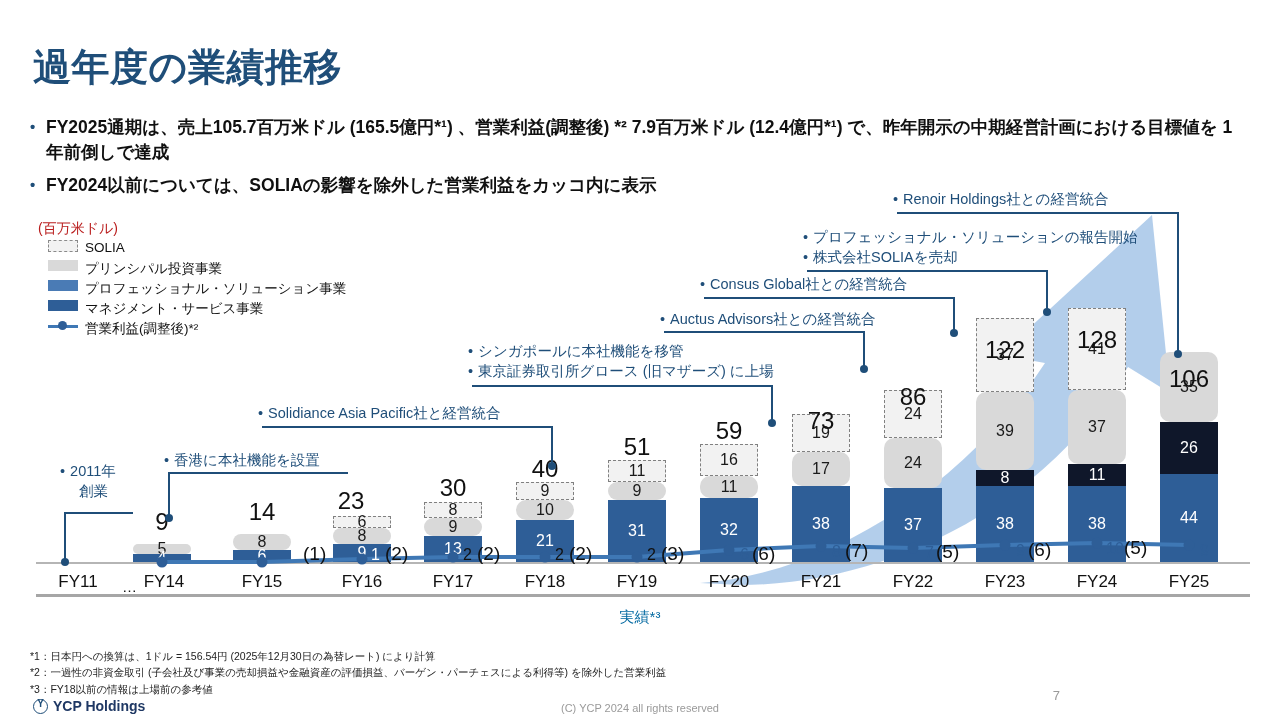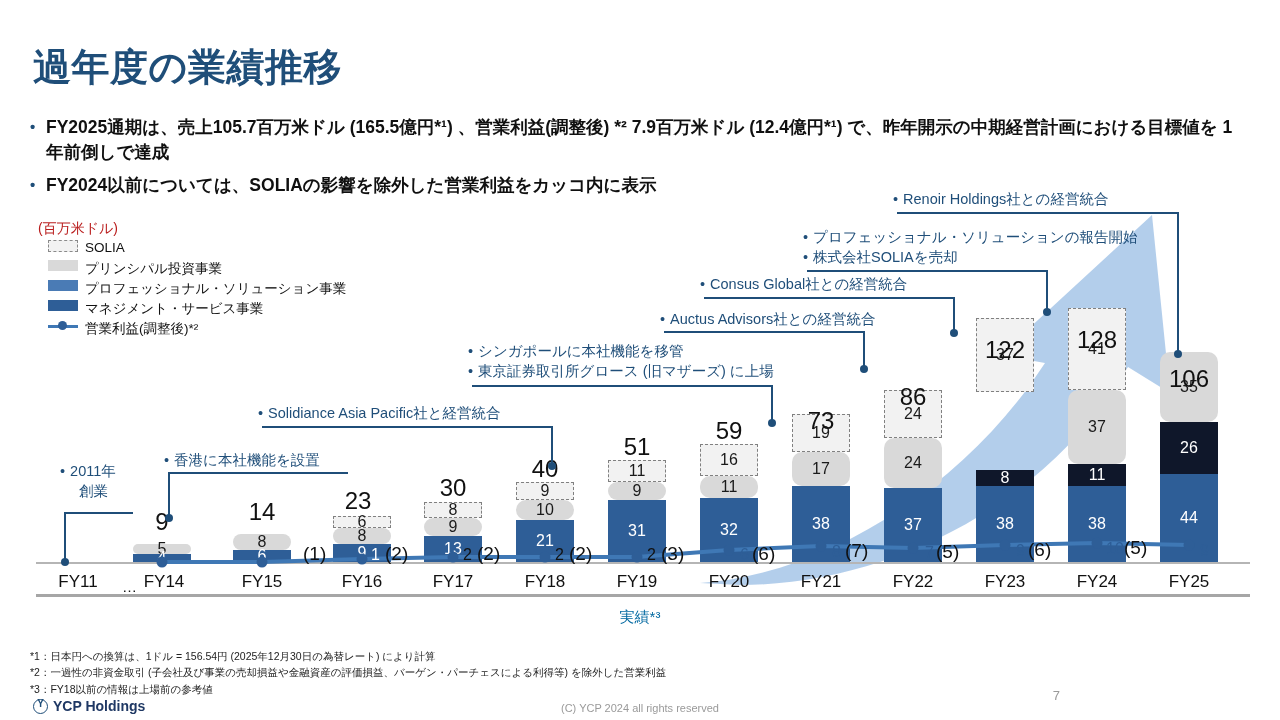--- a/index.html
+++ b/index.html
@@ -196,21 +196,21 @@
     <div class="seg solia" style="bottom:34px; height:12px;">
         <span>6</span>
       </div>
     <div class="seg principal" style="bottom:18px; height:16px;">
         <span>8</span>
       </div>
     <div class="seg mgmt" style="bottom:0; height:18px;">
         <span>9</span>
       </div>
   </div>
-  <div class="total" style="left:329px; width:58px; top:487px;text-align:center;"><span>23</span></div>
+  <div class="total" style="left:322px; width:58px; top:487px;text-align:center;"><span>23</span></div>
 
   <div class="bar" style="left:424px; width:58px; height:60px; bottom:158px;">
     <div class="seg solia" style="bottom:44px; height:16px;">
         <span>8</span>
       </div>
     <div class="seg principal" style="bottom:26px; height:18px;">
         <span>9</span>
       </div>
     <div class="seg mgmt" style="bottom:0; height:26px;">
         <span>13</span>
@@ -279,20 +279,23 @@
       </div>
     <div class="seg mgmt" style="bottom:0; height:74px;">
         <span>37</span>
       </div>
   </div>
   <div class="total" style="left:884px; width:58px; top:383px;"><span>86</span></div>
 
   <div class="bar" style="left:976px; width:58px; height:244px; bottom:158px;">
     <div class="seg solia" style="bottom:170px; height:74px;">
         <span>37</span>
+      </div>
+    <div class="seg principal" style="bottom:92px; height:78px;">
+        <span>39</span>
       </div>
     <div class="seg prof" style="bottom:76px; height:16px;">
         <span>8</span>
       </div>
     <div class="seg mgmt" style="bottom:0; height:76px;">
         <span>38</span>
       </div>
   </div>
   <div class="total" style="left:976px; width:58px; top:336px;"><span>122</span></div>
 

